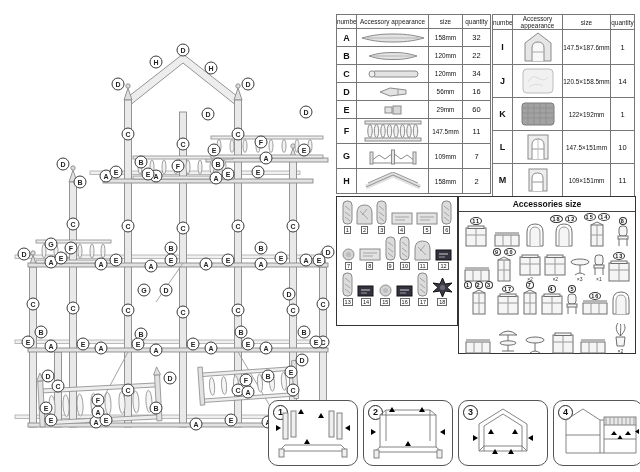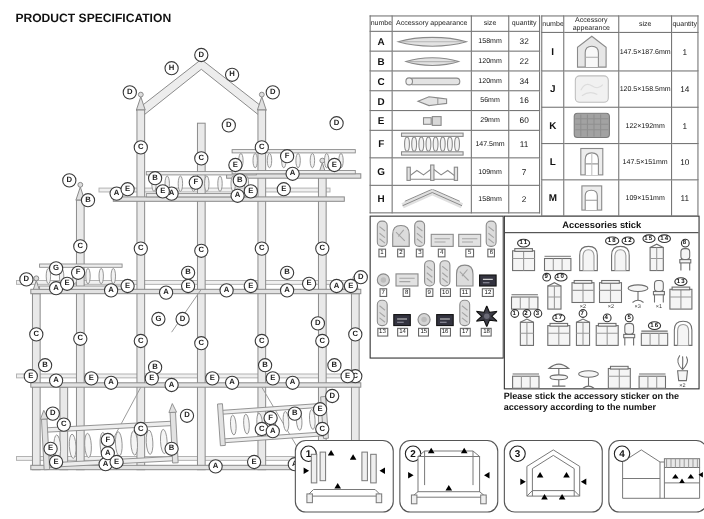--- a/index.html
+++ b/index.html
@@ -41,21 +41,20 @@
   .step{position:relative;width:88px;height:64px;border:1.4px solid #555;border-radius:10px;background:#fff;}
   .step-num{position:absolute;left:4px;top:4px;width:13px;height:13px;border:1.3px solid #222;border-radius:50%;font-size:9px;font-weight:bold;text-align:center;line-height:13px;}
   .step svg{position:absolute;left:2px;top:4px;}
 </style>
 </head>
 <body>
 
 <div class="page">
 
   <div class="hdr">
-    <h2>PRODUCT SPECIFICATION</h2>
   </div>
 
   <div class="diagram">
     <svg width="328" height="394" viewBox="0 0 328 394">
       <g stroke="#8a8a8a" fill="#e9e9e9" stroke-width="0.9">
 
         <path d="M177 12 L118 58 L123 64 L177 21 L231 64 L236 58 Z" fill="#ededed"></path>
 
         <g opacity="0.65" transform="translate(-13,-8)">
           <rect x="97" y="137" width="210" height="3.5"></rect>
@@ -613,21 +612,21 @@
           <svg width="19" height="19">
             <path d="M9.5 0 L12 6 L19 5 L14 9.5 L19 14 L12 13 L9.5 19 L7 13 L0 14 L5 9.5 L0 5 L7 6 Z" fill="#3c3c46" stroke="#111"></path>
             <circle cx="9.5" cy="9.5" r="2.5" fill="#6a6a76"></circle>
           </svg>
           <span class="st-num">18</span>
         </div>
       </div>
   </div>
 
   <div class="panel" id="acc-panel">
-    <div class="panel-title">Accessories stick</div>
+    <div class="panel-title">Accessories size</div>
     <div class="grid" id="acc-grid">
         <div class="acc-item">
           <span class="callouts"><span class="co">11</span></span>
           <svg width="22" height="22">
             <rect x="1" y="3" width="20" height="18" stroke="#6e6e6e" fill="#f5f5f5"></rect>
             <line x1="1" y1="10" x2="21" y2="10" stroke="#9a9a9a"></line>
             <line x1="11" y1="3" x2="11" y2="21" stroke="#9a9a9a"></line>
             <rect x="3" y="1" width="16" height="2.5" stroke="#6e6e6e" fill="#f5f5f5"></rect>
           </svg>
         </div>
@@ -847,21 +846,20 @@
           <span class="callouts"></span>
           <svg width="17" height="26">
             <path d="M8.5 14 C4 10 3 5 6 1 M8.5 14 C13 9 14 6 12 2 M8.5 14 C8.5 8 9 5 8.5 2" fill="none" stroke="#6e6e6e"></path>
             <path d="M4 15 H13 L12 24 H5 Z" stroke="#6e6e6e" fill="#f5f5f5"></path>
           </svg>
           <span class="mult">×2</span>
         </div>
       </div>
   </div>
 
-  <div class="note">Please stick the accessory sticker on the accessory according to the number</div>
 
   <div class="steps">
     <div class="step">
       <span class="step-num">1</span>
       <svg width="84" height="56" viewBox="0 0 84 56">
         <g stroke="#777" fill="#efefef" stroke-width="0.9">
           <rect x="12" y="8" width="5" height="26"></rect>
             <rect x="20" y="6" width="5" height="26"></rect>
           <rect x="58" y="6" width="5" height="26"></rect>
             <rect x="66" y="8" width="5" height="26"></rect>

